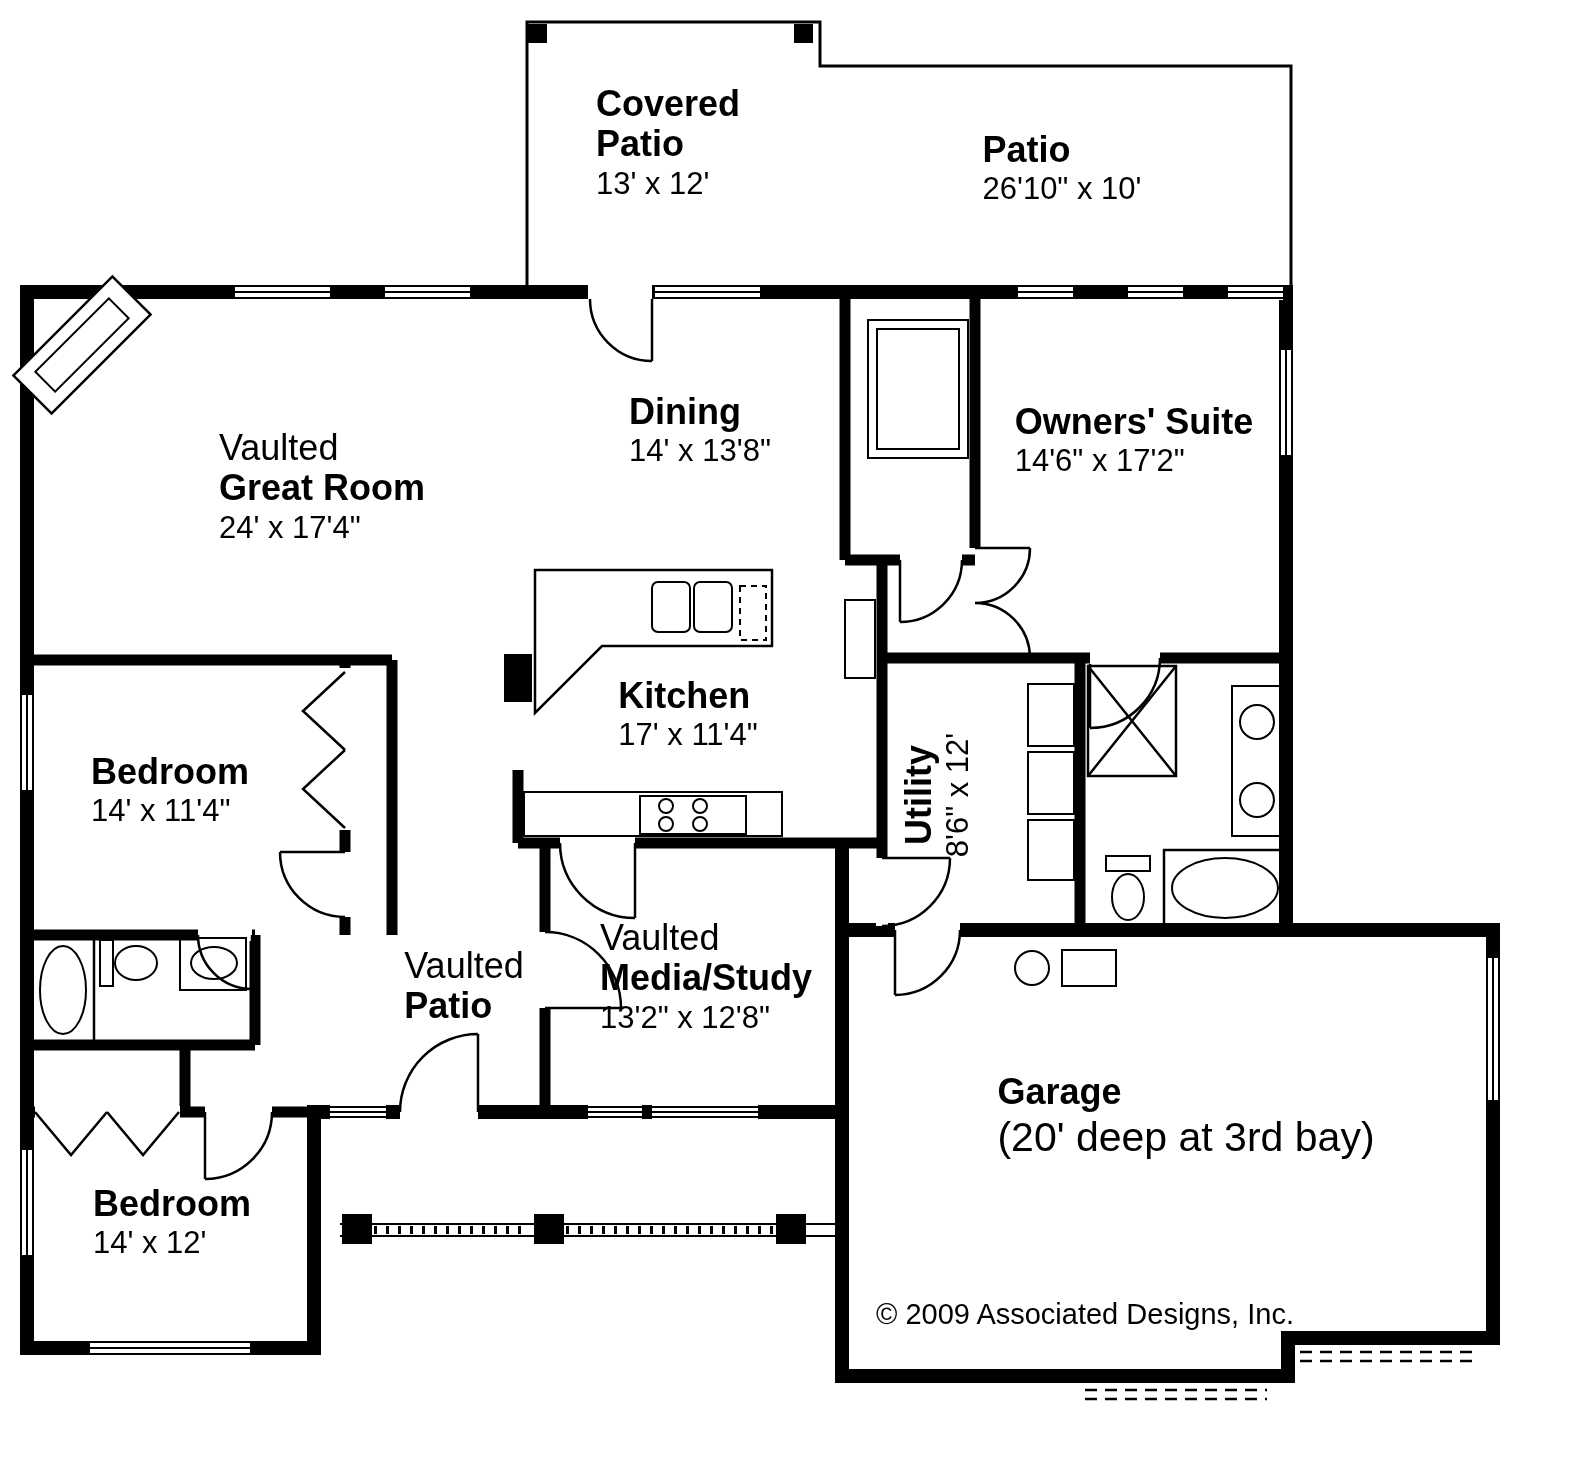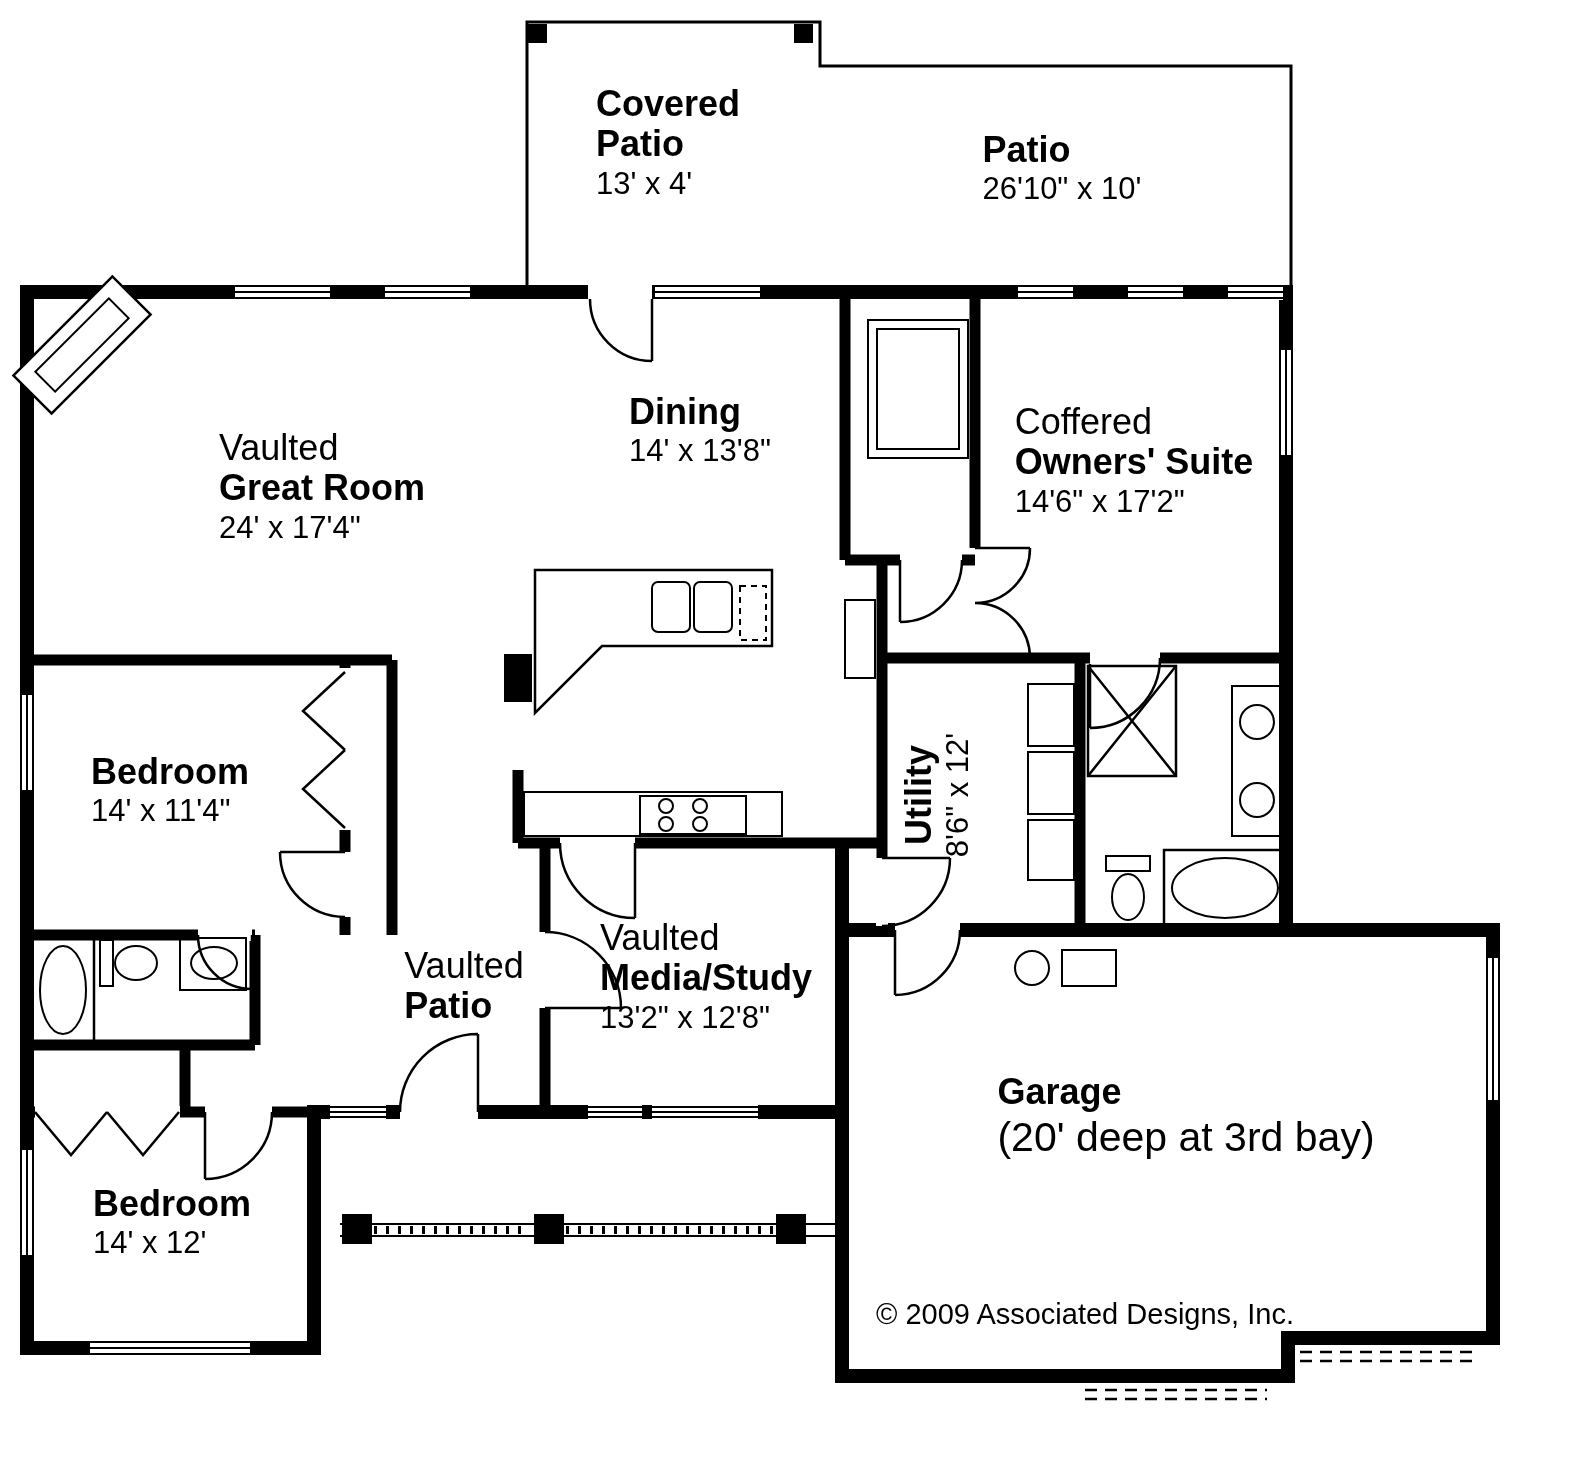--- a/index.html
+++ b/index.html
@@ -197,45 +197,48 @@
   <g stroke="#000" stroke-width="2.5" fill="none" stroke-dasharray="12,8">
     <path d="M1085,1390 H1267 M1085,1399 H1267"></path>
     <path d="M1300,1352 H1480 M1300,1361 H1480"></path>
   </g>
 
 </svg>
 
 <div class="lbl" style="left:668px;top:84px">
   <div class="name">Covered</div>
   <div class="name">Patio</div>
-  <div class="dim">13' x 4'</div>
+  <div class="dim">13' x 12'</div>
 </div>
 
 <div class="lbl" style="left:1062px;top:130px">
   <div class="name">Patio</div>
   <div class="dim">26'10" x 10'</div>
 </div>
 
 <div class="lbl" style="left:322px;top:428px">
   <div class="pre">Vaulted</div>
   <div class="name">Great Room</div>
   <div class="dim">24' x 17'4"</div>
 </div>
 
 <div class="lbl" style="left:700px;top:392px">
   <div class="name">Dining</div>
   <div class="dim">14' x 13'8"</div>
 </div>
 
 <div class="lbl" style="left:1134px;top:402px">
-  <div class="pre">Coffered</div>
   <div class="name">Owners' Suite</div>
   <div class="dim">14'6" x 17'2"</div>
 </div>
 
+<div class="lbl" style="left:688px;top:676px">
+  <div class="name">Kitchen</div>
+  <div class="dim">17' x 11'4"</div>
+</div>
 
 <div class="lbl-rot" style="left:938px;top:795px">
   <div class="name">Utility</div>
   <div class="dim">8'6" x 12'</div>
 </div>
 
 <div class="lbl" style="left:170px;top:752px">
   <div class="name">Bedroom</div>
   <div class="dim">14' x 11'4"</div>
 </div>

